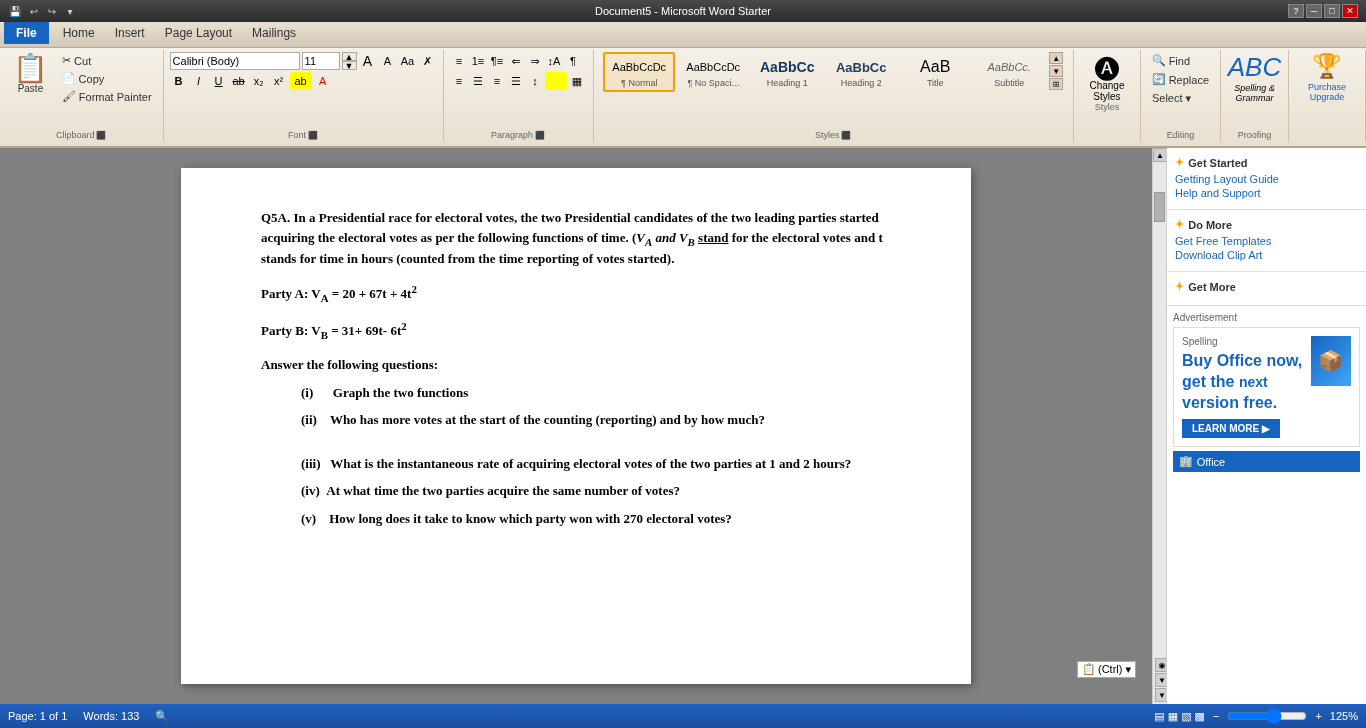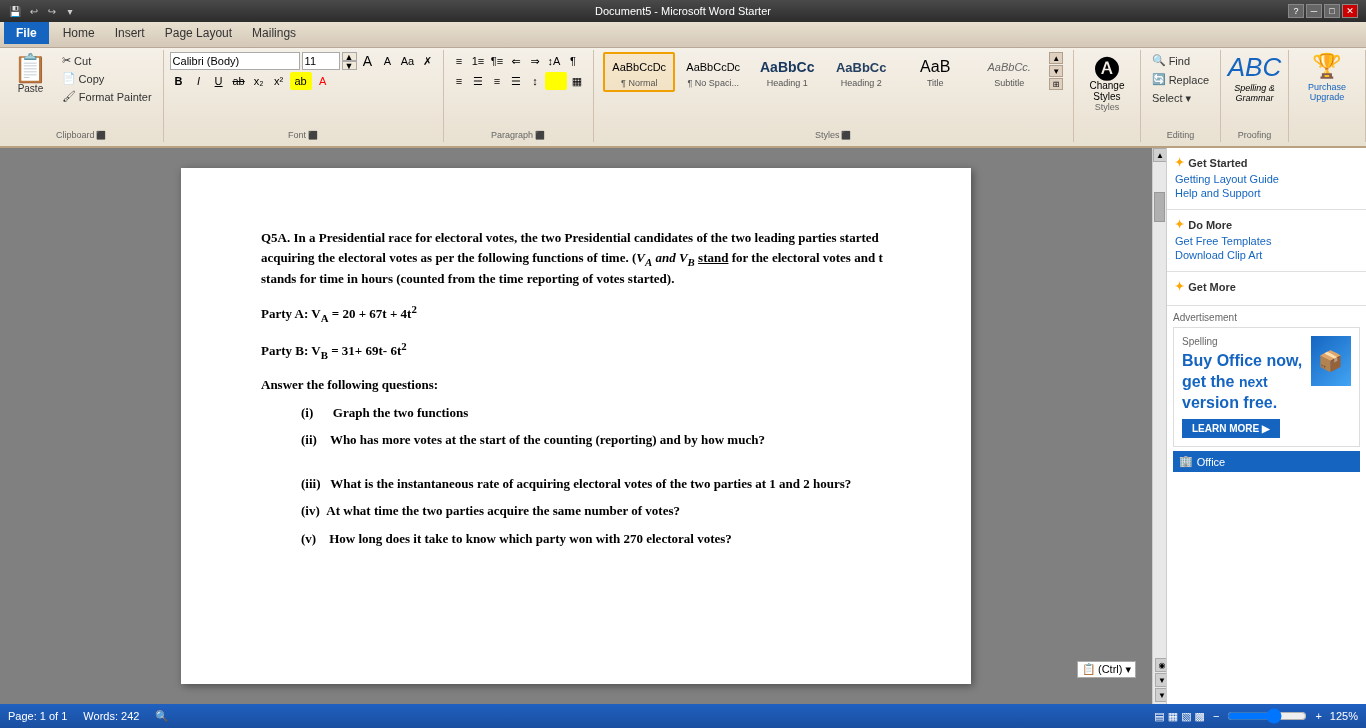--- a/index.html
+++ b/index.html
@@ -198,21 +198,21 @@
       background: #808080;
       overflow-y: auto;
       padding: 20px;
       display: flex;
       justify-content: center;
     }
     .doc-page {
       background: white;
       width: 790px;
       min-height: 500px;
-      padding: 60px 80px;
+      padding: 40px 80px;
       box-shadow: 2px 2px 8px rgba(0,0,0,0.4);
     }
 
     
     .side-panel {
       width: 200px;
       background: white;
       border-left: 1px solid #ccc;
       overflow-y: auto;
       font-size: 11px;
@@ -621,21 +621,21 @@
         <div class="office-footer">
           <span>🏢</span>
           <span>Office</span>
         </div>
       </div>
     </div>
   </div>
 
   <div class="status-bar">
     <span>Page: 1 of 1</span>
-    <span>Words: 242</span>
+    <span>Words: 133</span>
     <span>🔍</span>
     <div class="status-right">
       <span>▤ ▦ ▧ ▩</span>
       <span>−</span>
       <input type="range" class="zoom-slider" min="10" max="200" value="125" style="">
       <span>+</span>
       <span>125%</span>
     </div>
   </div>
 

